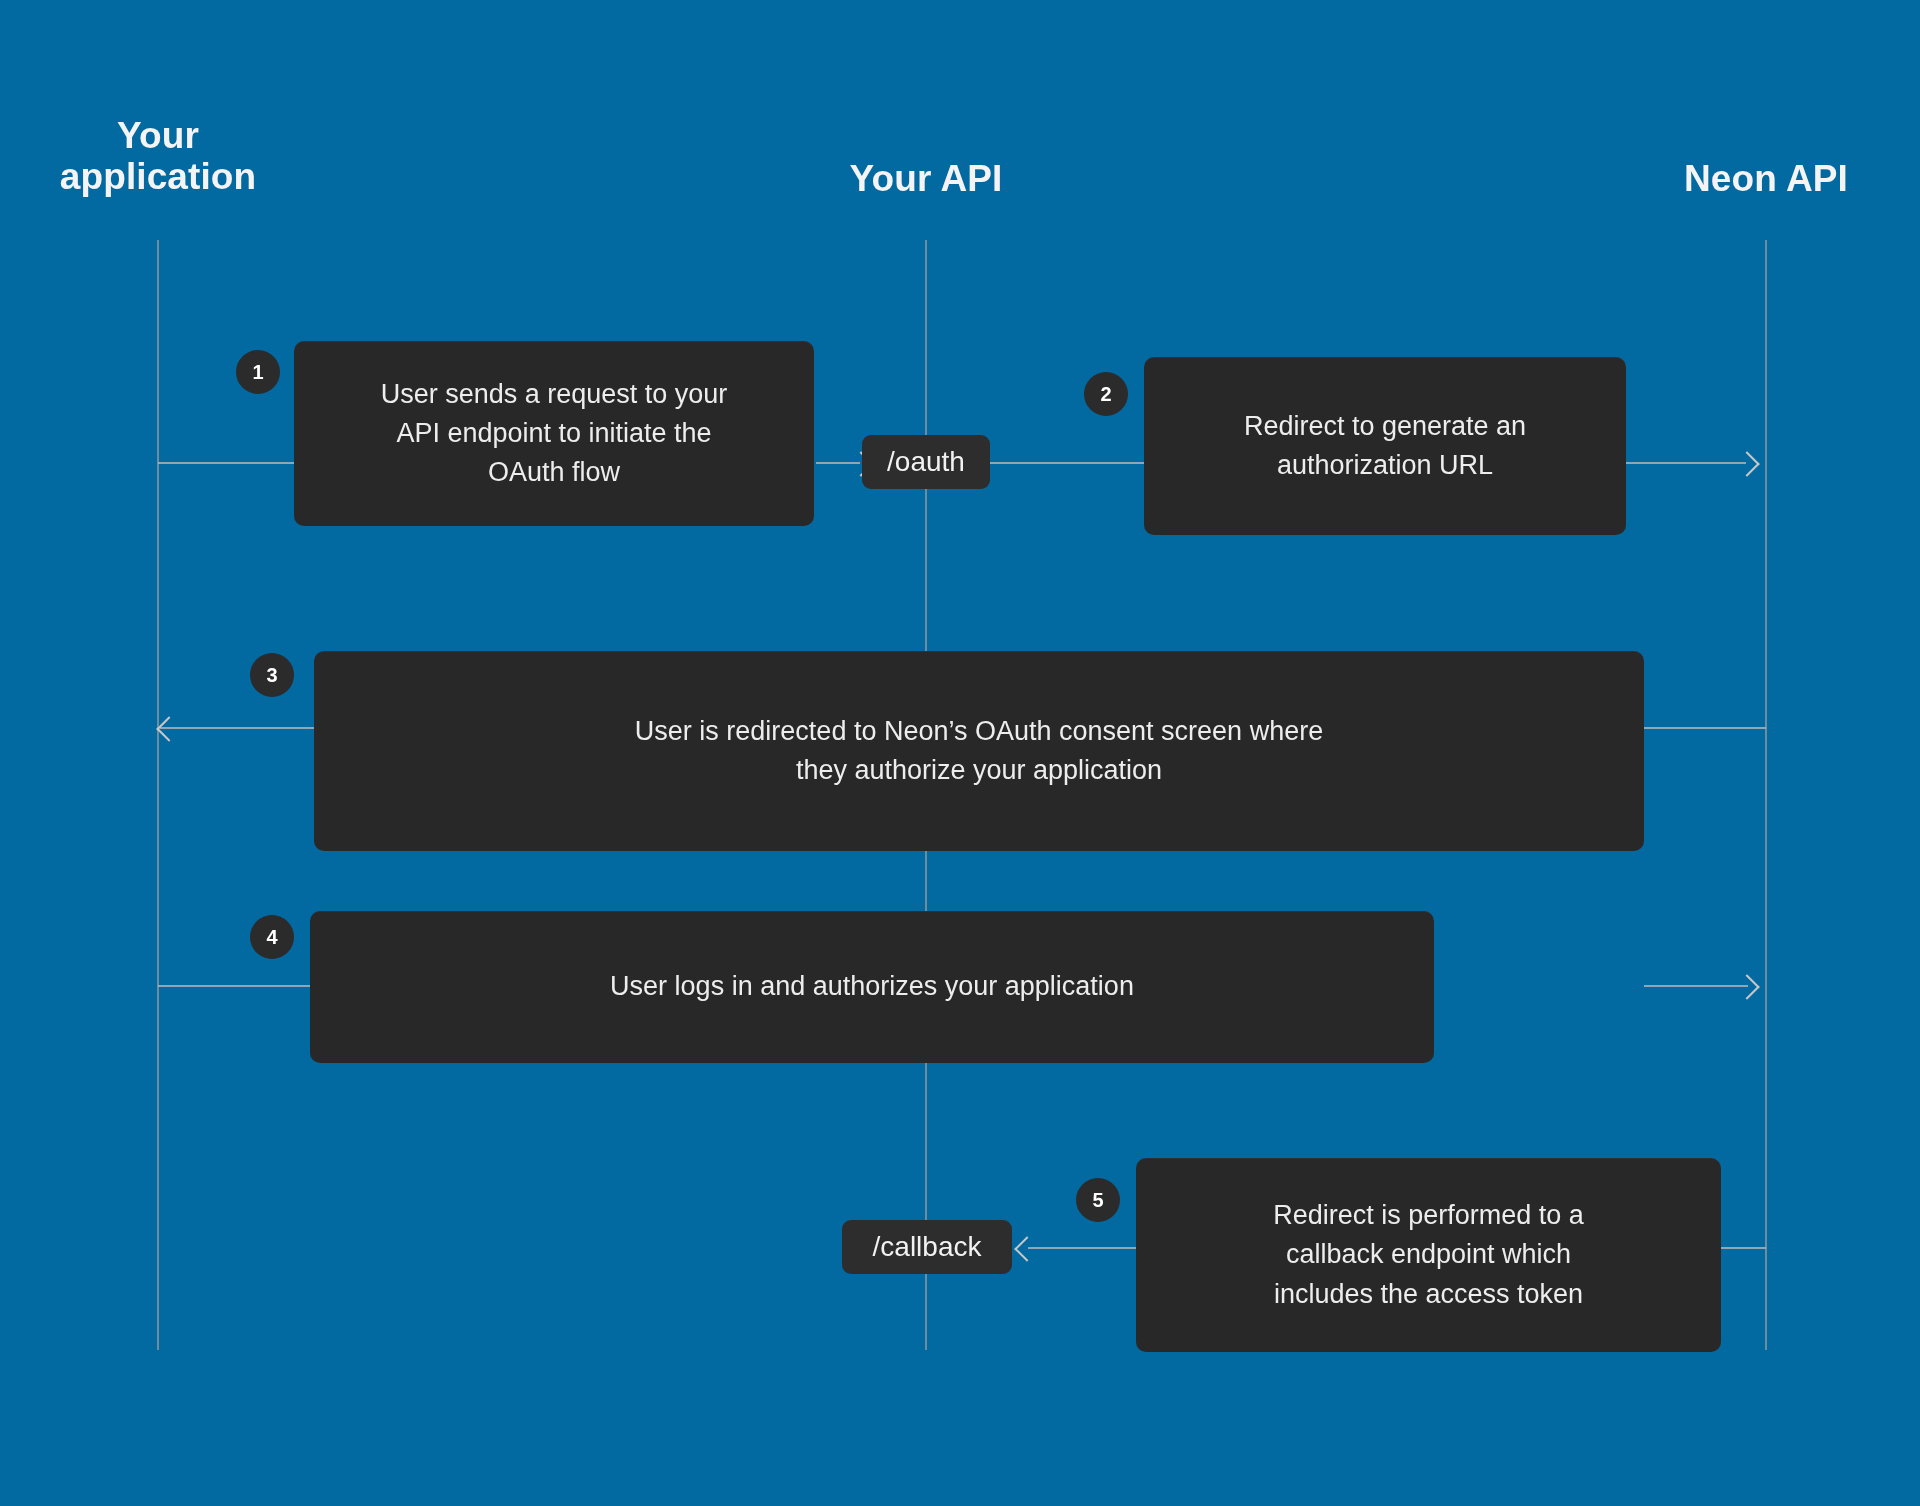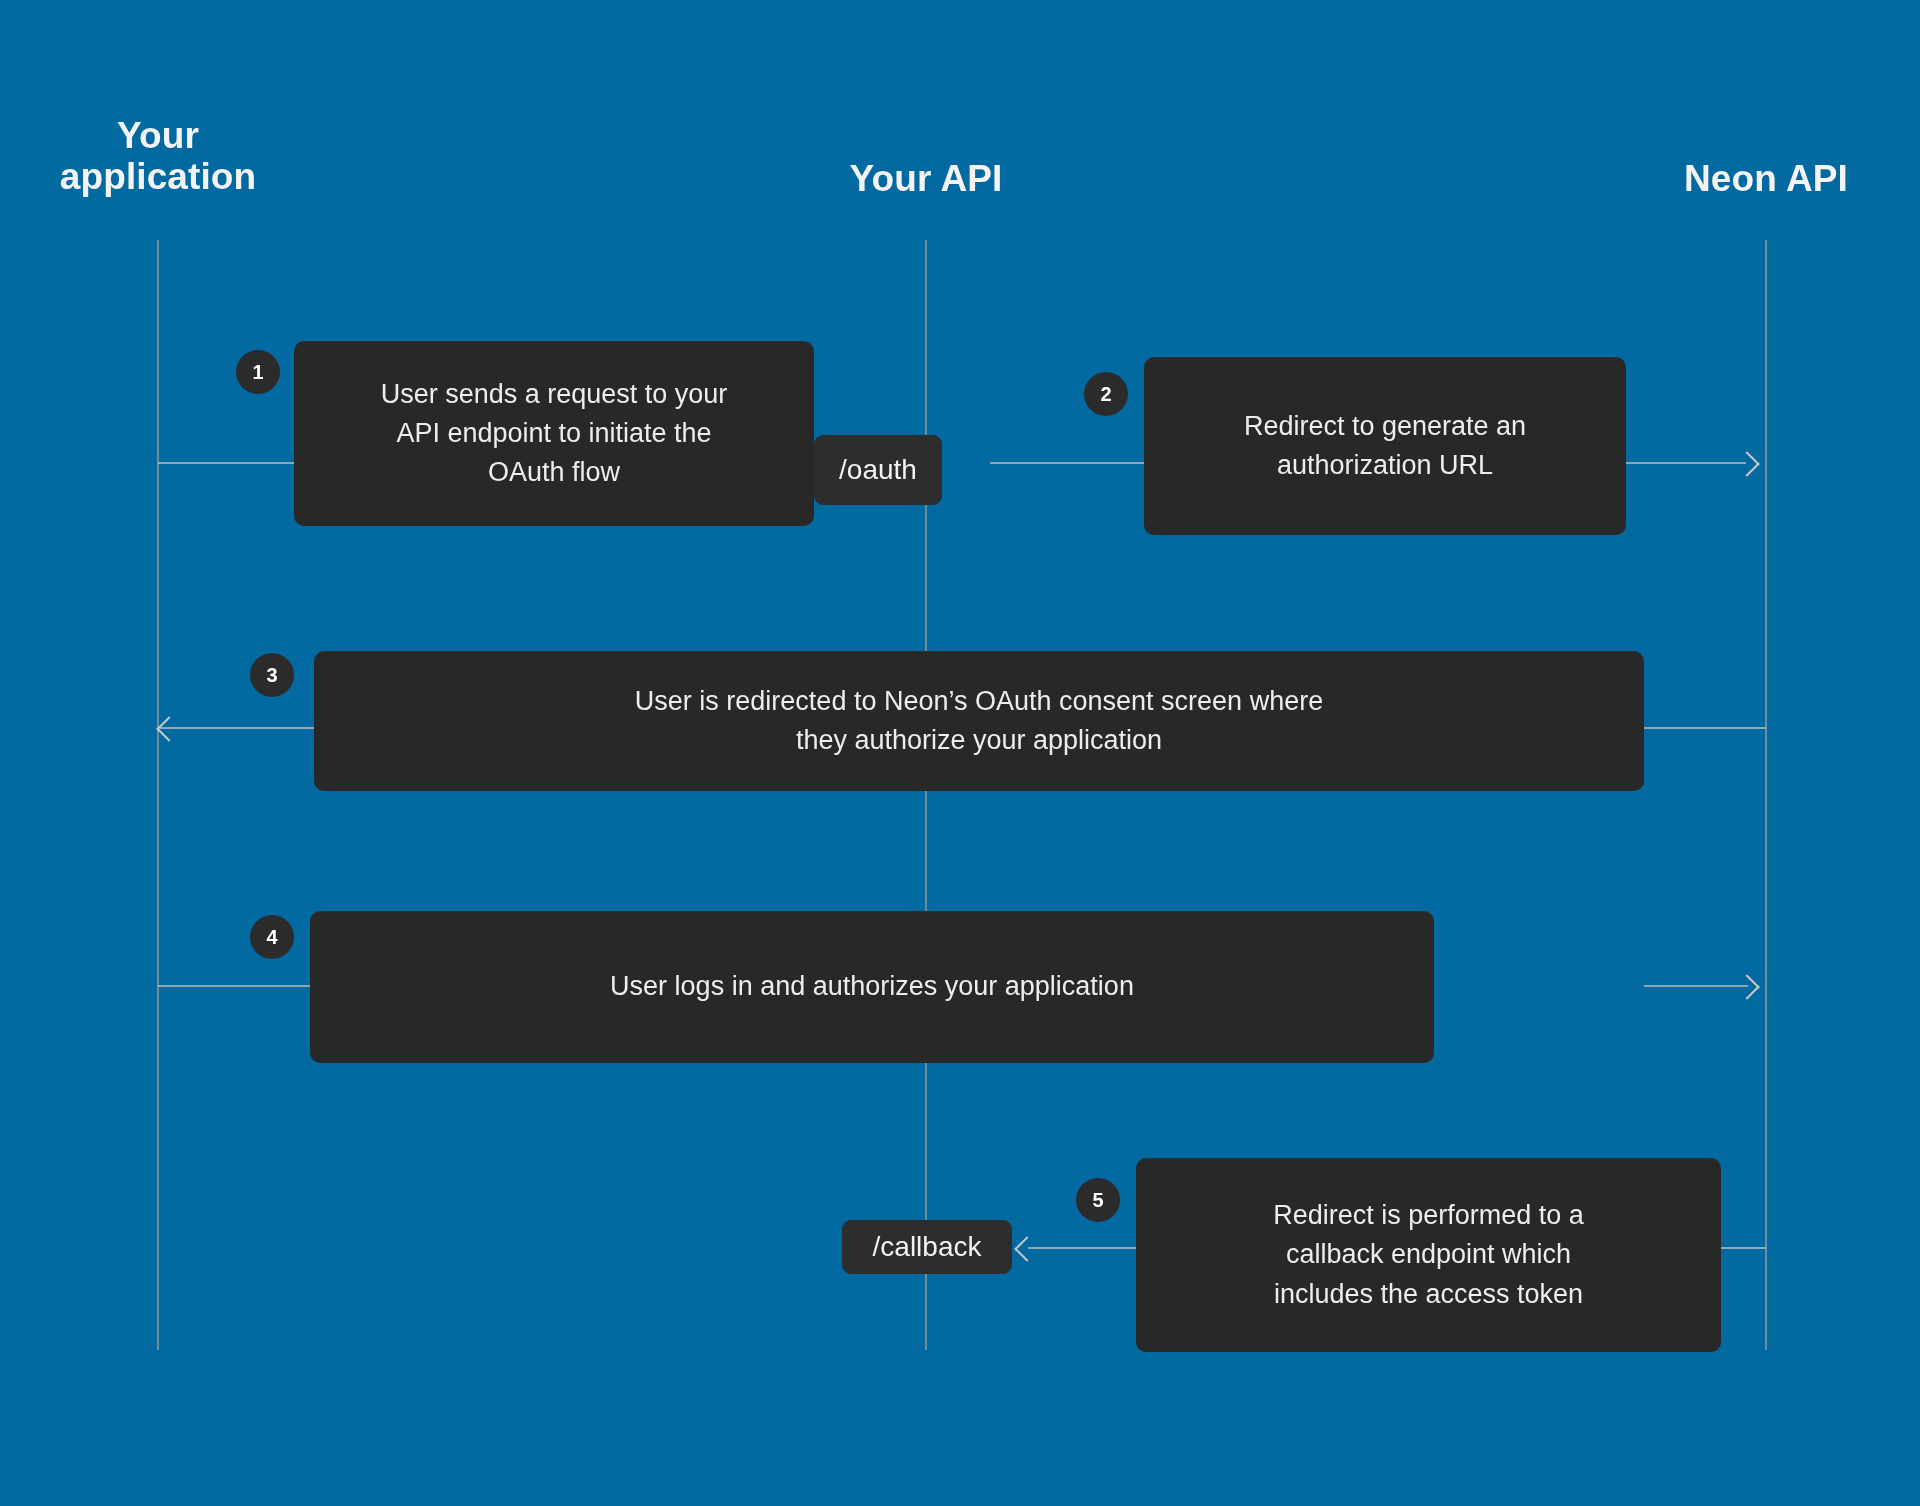--- a/index.html
+++ b/index.html
@@ -133,40 +133,40 @@
   <div class="chev right" style="left:852px; top:455px;"></div>
 
   <div class="step-badge" style="left:236px; top:350px;">1</div>
 
   <div class="step-card" style="left:294px; top:341px; width:520px; height:185px;">
     <span class="card-text">User sends a request to your
 API endpoint to initiate the
 OAuth flow</span>
   </div>
 
-  <div class="endpoint-pill" style="left:814px; top:435px; width:128px; height:70px;">/oauth</div>
+  <div class="endpoint-pill" style="left:862px; top:435px; width:128px; height:54px;">/oauth</div>
 
   <div class="msg-line" style="left:990px; top:462px; width:154px;"></div>
   <div class="msg-line" style="left:1626px; top:462px; width:120px;"></div>
   <div class="chev right" style="left:1738px; top:455px;"></div>
 
   <div class="step-badge" style="left:1084px; top:372px;">2</div>
 
   <div class="step-card" style="left:1144px; top:357px; width:482px; height:178px;">
     <span class="card-text">Redirect to generate an
 authorization URL</span>
   </div>
 
   <div class="msg-line" style="left:160px; top:727px; width:154px;"></div>
   <div class="chev left" style="left:160px; top:720px;"></div>
   <div class="msg-line" style="left:1644px; top:727px; width:122px;"></div>
 
   <div class="step-badge" style="left:250px; top:653px;">3</div>
 
-  <div class="step-card" style="left:314px; top:651px; width:1330px; height:140px;">
+  <div class="step-card" style="left:314px; top:651px; width:1330px; height:200px;">
     <span class="card-text">User is redirected to Neon’s OAuth consent screen where
 they authorize your application</span>
   </div>
 
   <div class="msg-line" style="left:158px; top:985px; width:152px;"></div>
   <div class="msg-line" style="left:1644px; top:985px; width:104px;"></div>
   <div class="chev right" style="left:1738px; top:978px;"></div>
 
   <div class="step-badge" style="left:250px; top:915px;">4</div>
 

